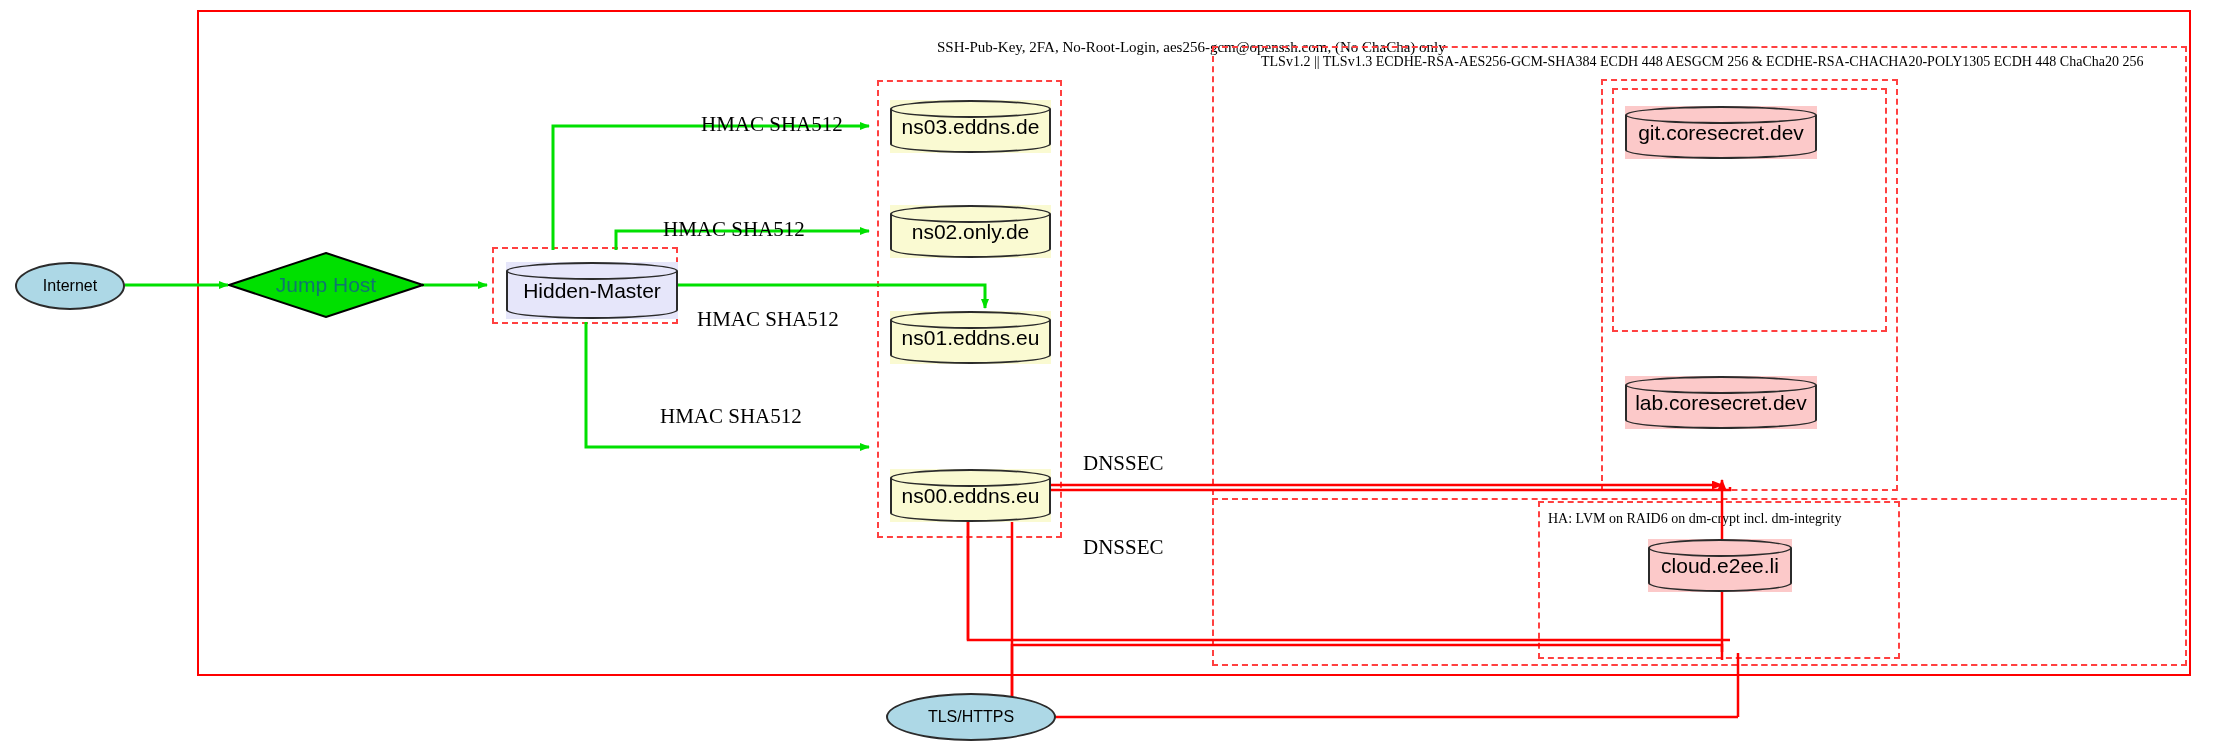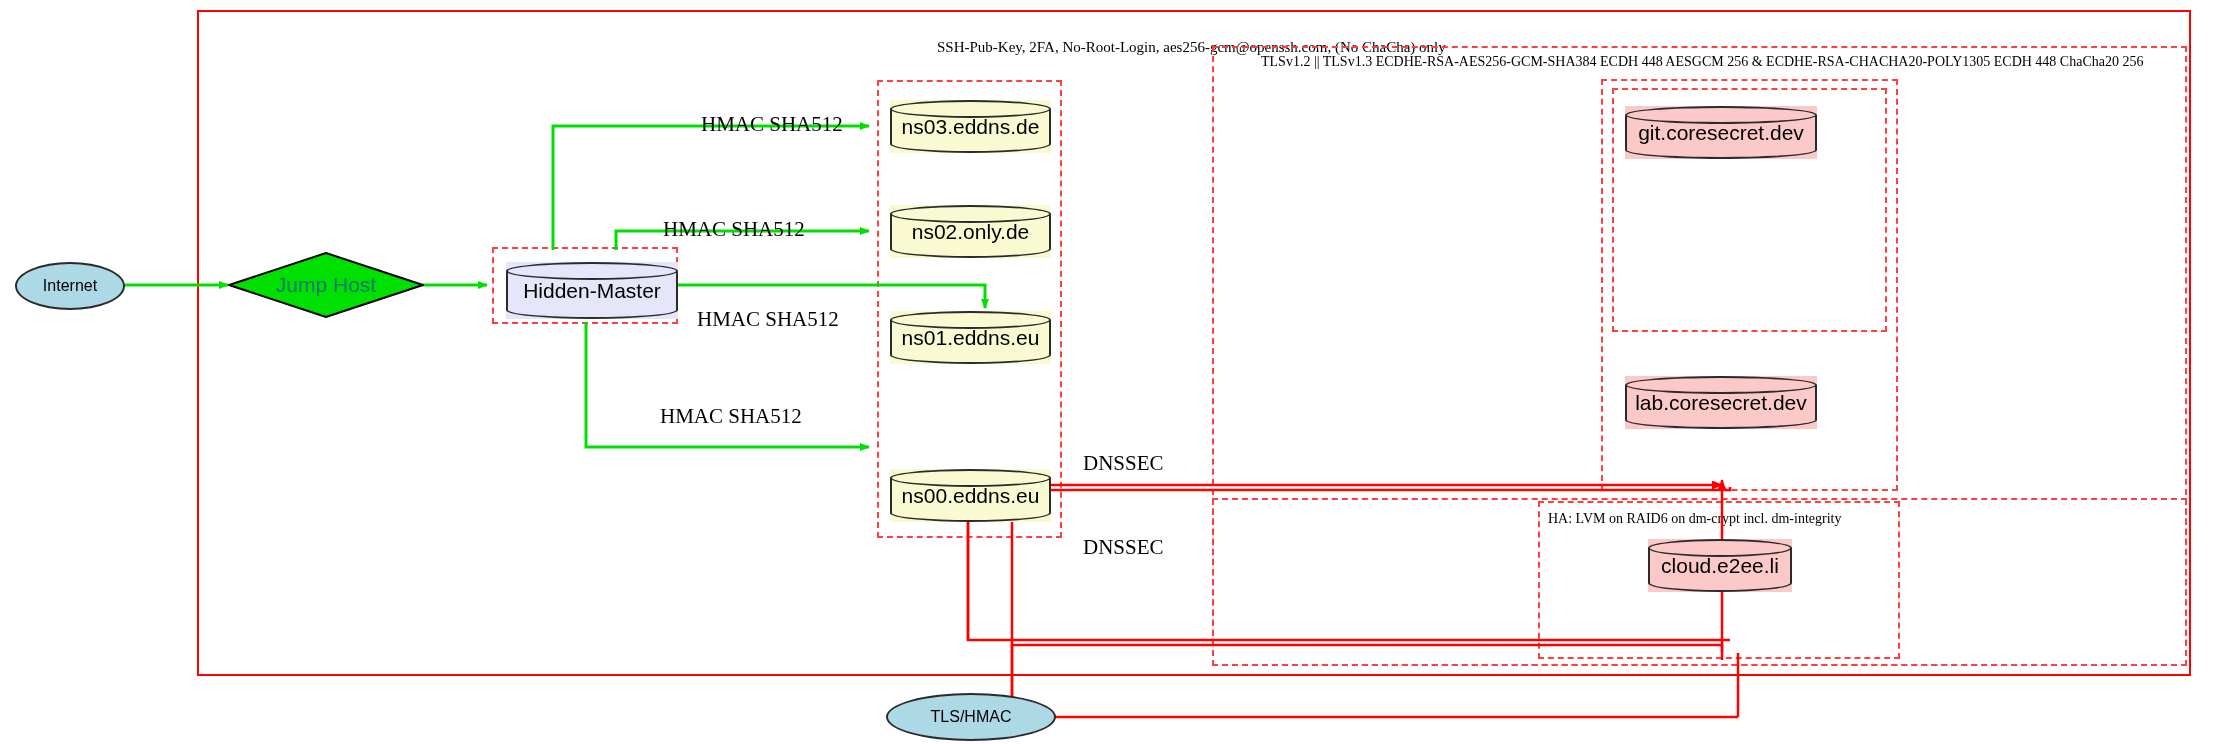--- a/index.html
+++ b/index.html
@@ -224,16 +224,16 @@
   <div class="node db" style="left:1648px;top:539px;width:144px;height:53px;background:#fcc9c9;">
     <div class="cyl" style="background:#fcc9c9;">
       <div class="bot" style="background:#fcc9c9;"></div>
       <div class="body" style="background:#fcc9c9;"></div>
       <div class="top" style="background:#fcc9c9;"></div>
     </div>
     <span class="label">cloud.e2ee.li</span>
   </div>
 
   <div class="ellipse" style="left:886px;top:693px;width:170px;height:48px;background:#add8e6;">
-    <span class="label">TLS/HMAC</span>
+    <span class="label">TLS/HTTPS</span>
   </div>
 
 </div>
 
 </body></html>

